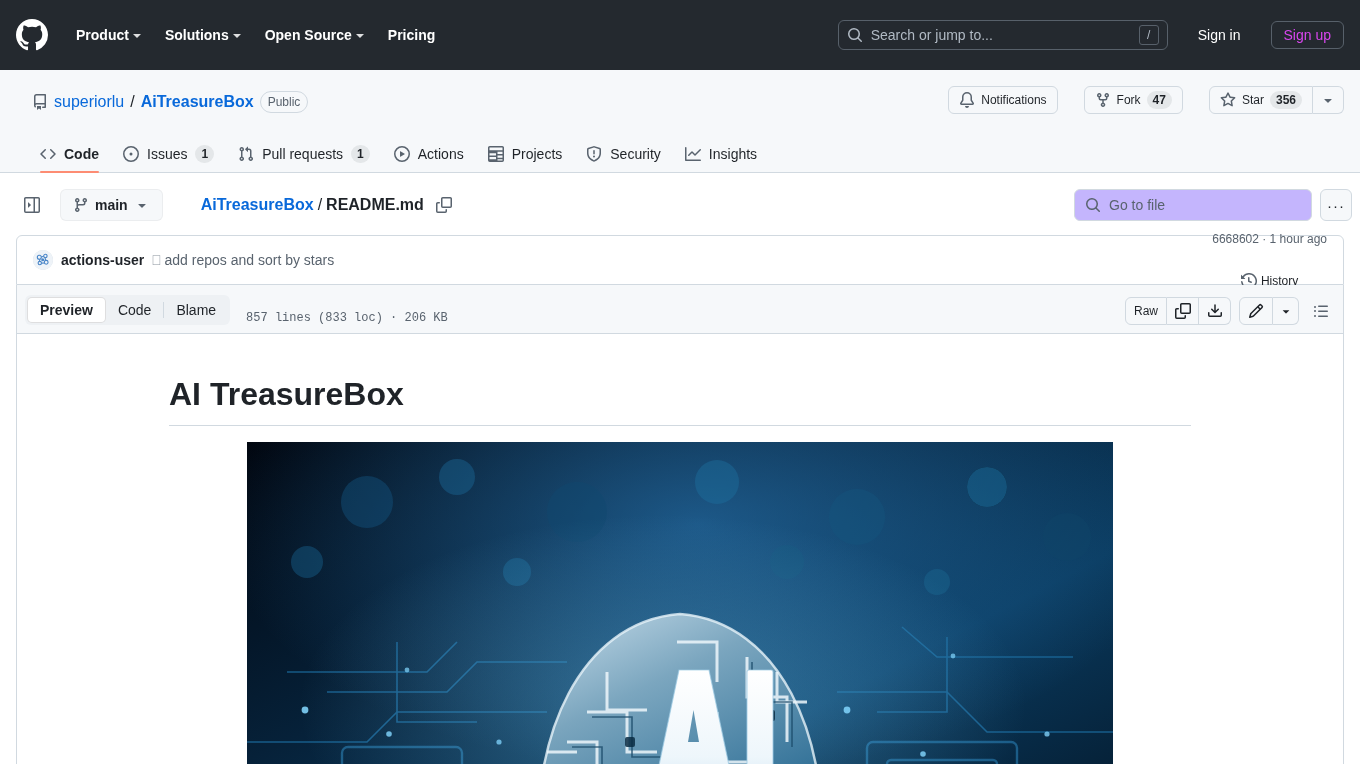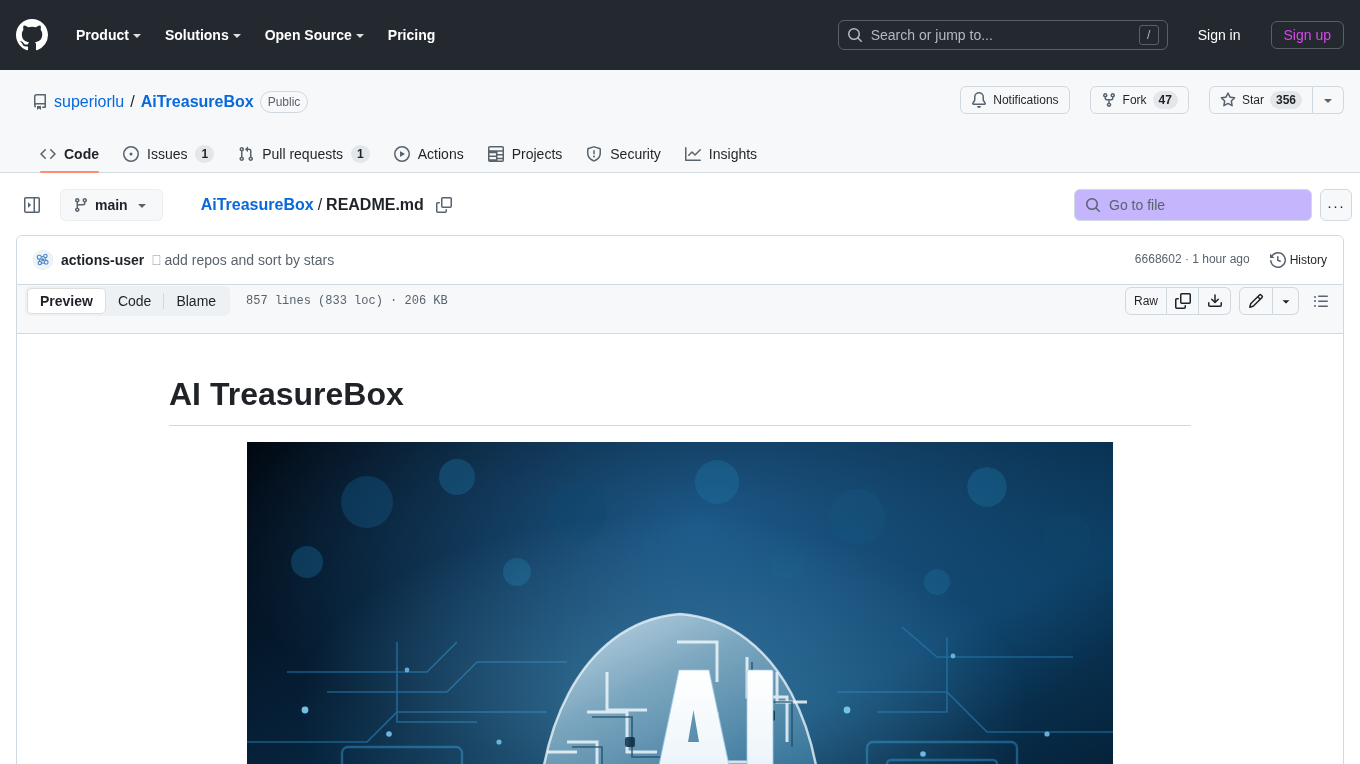--- a/index.html
+++ b/index.html
@@ -86,21 +86,21 @@
   .repo-sep { font-size: 16px; color: #1f2328; }
   .repo-name { font-size: 16px; color: #0969da; font-weight: 700; cursor: pointer; }
   .visibility-badge {
     font-size: 12px; color: #59636e;
     border: 1px solid #d1d9e0; border-radius: 2em;
     padding: 1px 7px; line-height: 18px;
   }
 
   .repo-actions {
     position: absolute; right: 16px; top: 16px;
-    display: flex; align-items: center; gap: 20px; justify-content: flex-end;
+    display: flex; align-items: center; gap: 26px; justify-content: flex-end;
   }
   .btn {
     display: flex; align-items: center; gap: 6px;
     height: 28px; padding: 0 10px;
     font-size: 12px; font-weight: 500; color: #1f2328;
     background: #f6f8fa;
     border: 1px solid #d1d9e0;
     border-radius: 6px;
     cursor: pointer; white-space: nowrap;
   }
@@ -192,37 +192,37 @@
     margin-right: 8px; flex-shrink: 0;
     background: #dce3ea;
     display: flex; align-items: center; justify-content: center;
     overflow: hidden;
   }
   .commit-author { font-size: 14px; font-weight: 600; color: #1f2328; cursor: pointer; margin-right: 8px; }
   .commit-msg { font-size: 14px; color: #59636e; cursor: pointer; }
   .commit-msg .tofu { color: #8c959f; }
   .commit-right {
     position: absolute; right: 16px;
-    display: flex; align-items: flex-start; gap: 20px;
+    display: flex; align-items: center; gap: 27px; flex-direction: column;
   }
   .commit-meta { font-size: 12px; color: #59636e; }
   .history-link { display: flex; align-items: center; gap: 4px; font-size: 12px; color: #1f2328; font-weight: 500; cursor: pointer; }
 
   .file-box {
     border: 1px solid #d1d9e0;
     border-top: 0;
     border-radius: 0;
     background: #ffffff;
   }
   .file-toolbar {
     height: 49px;
     background: #f6f8fa;
     border-bottom: 1px solid #d1d9e0;
-    display: flex; align-items: center;
-    padding: 0 8px 16px 8px;
+    display: flex; align-items: flex-end;
+    padding: 0 8px 8px 8px;
     position: relative;
   }
   .segmented {
     display: flex; align-items: center;
     background: #eef1f4;
     border-radius: 6px;
     padding: 2px;
     height: 30px;
   }
   .seg {

